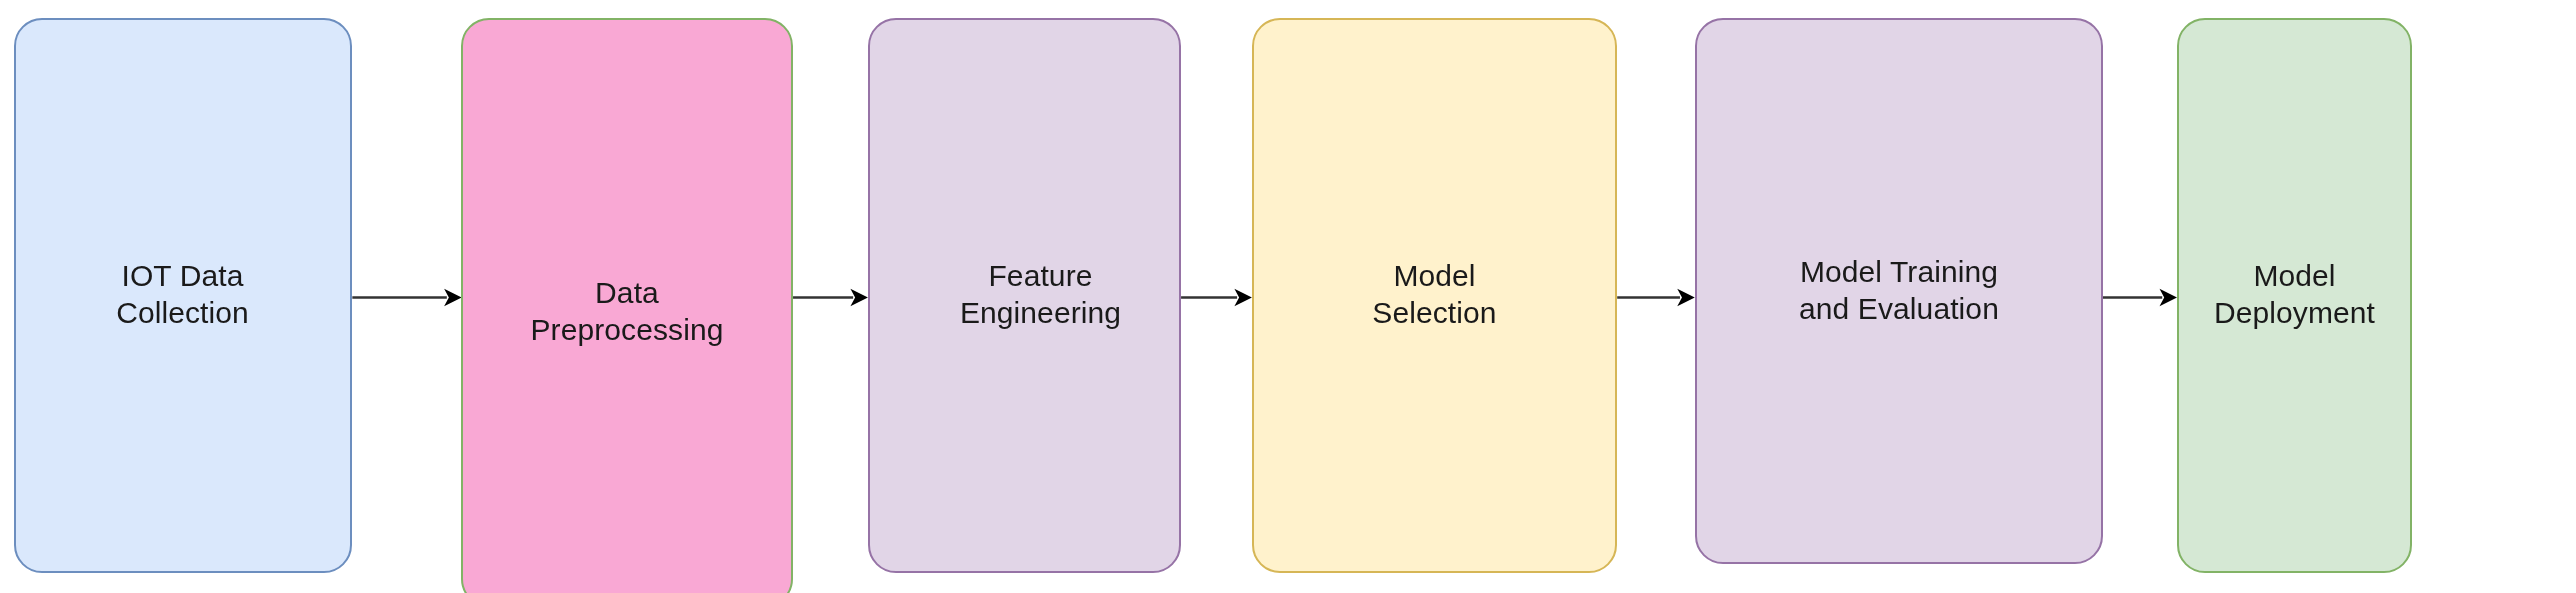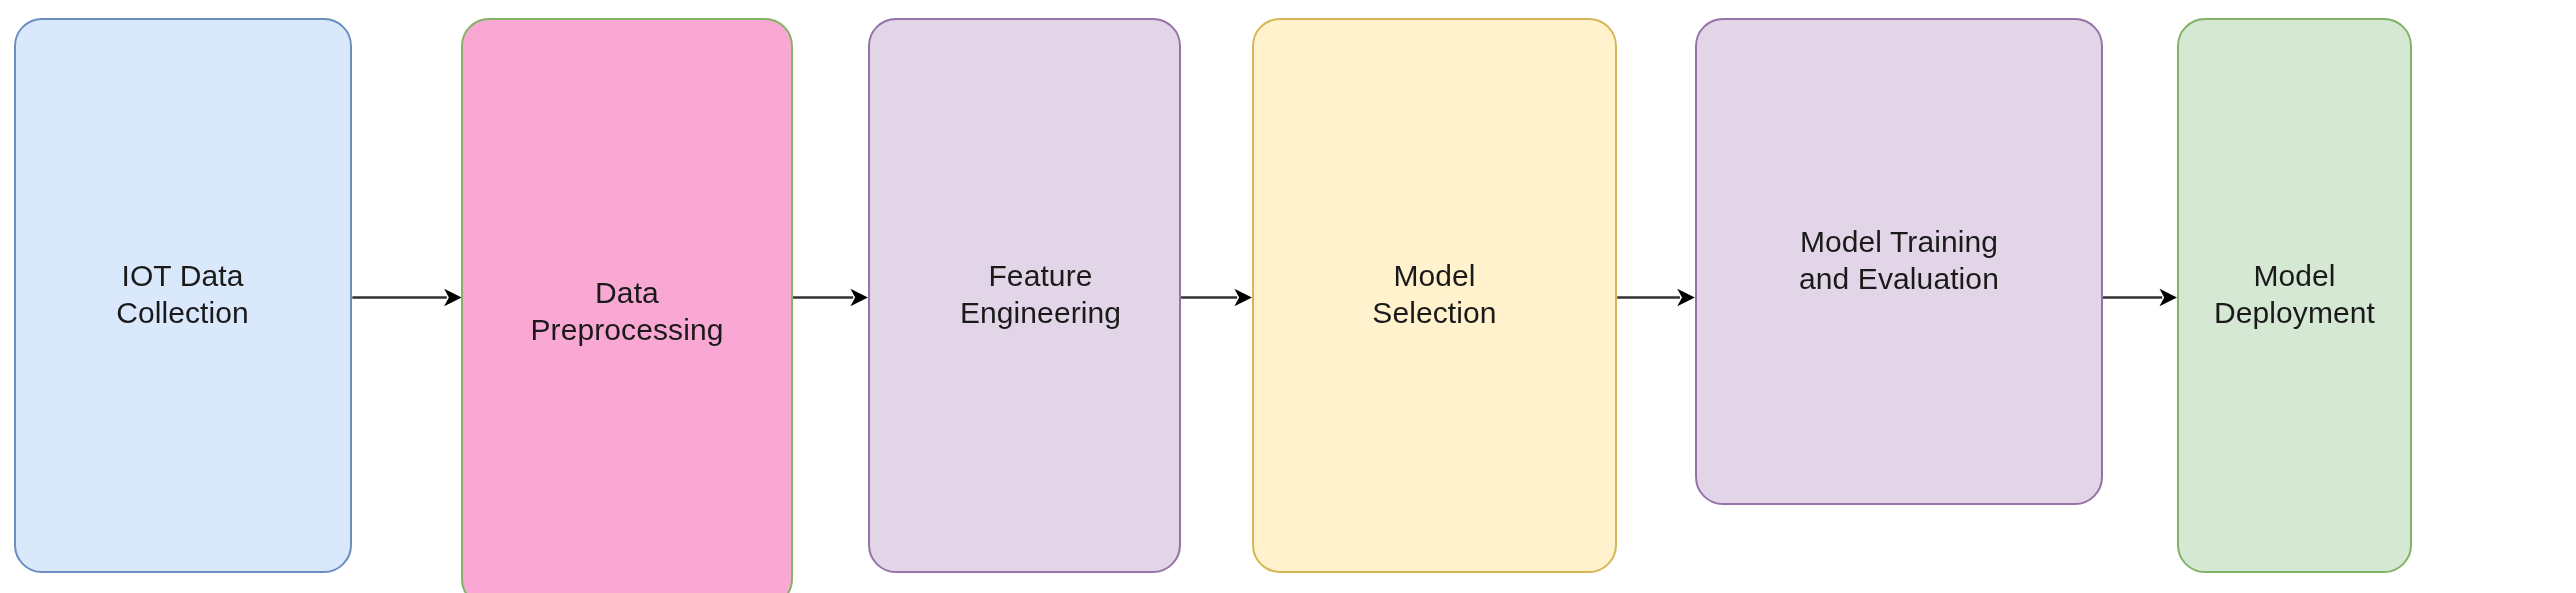--- a/index.html
+++ b/index.html
@@ -92,21 +92,21 @@
 Preprocessing</div>
     </div>
     <div class="node" style="left: 868px; top: 17.6px; width: 313px; height: 555px; background: rgb(225, 213, 231); border-color: rgb(150, 115, 166); padding-left: 32px;">
       <div class="node-label">Feature
 Engineering</div>
     </div>
     <div class="node" style="left: 1252px; top: 17.6px; width: 365px; height: 555px; background: rgb(255, 242, 204); border-color: rgb(214, 182, 86);">
       <div class="node-label">Model
 Selection</div>
     </div>
-    <div class="node" style="left: 1695px; top: 17.6px; width: 408px; height: 487px; background: rgb(225, 213, 231); border-color: rgb(150, 115, 166);">
+    <div class="node" style="left: 1695px; top: 17.6px; width: 408px; height: 546px; background: rgb(225, 213, 231); border-color: rgb(150, 115, 166);">
       <div class="node-label">Model Training
 and Evaluation</div>
     </div>
     <div class="node" style="left: 2177px; top: 17.6px; width: 235px; height: 555px; background: rgb(213, 232, 212); border-color: rgb(130, 179, 102);">
       <div class="node-label">Model
 Deployment</div>
     </div>
   </div>
 
 

